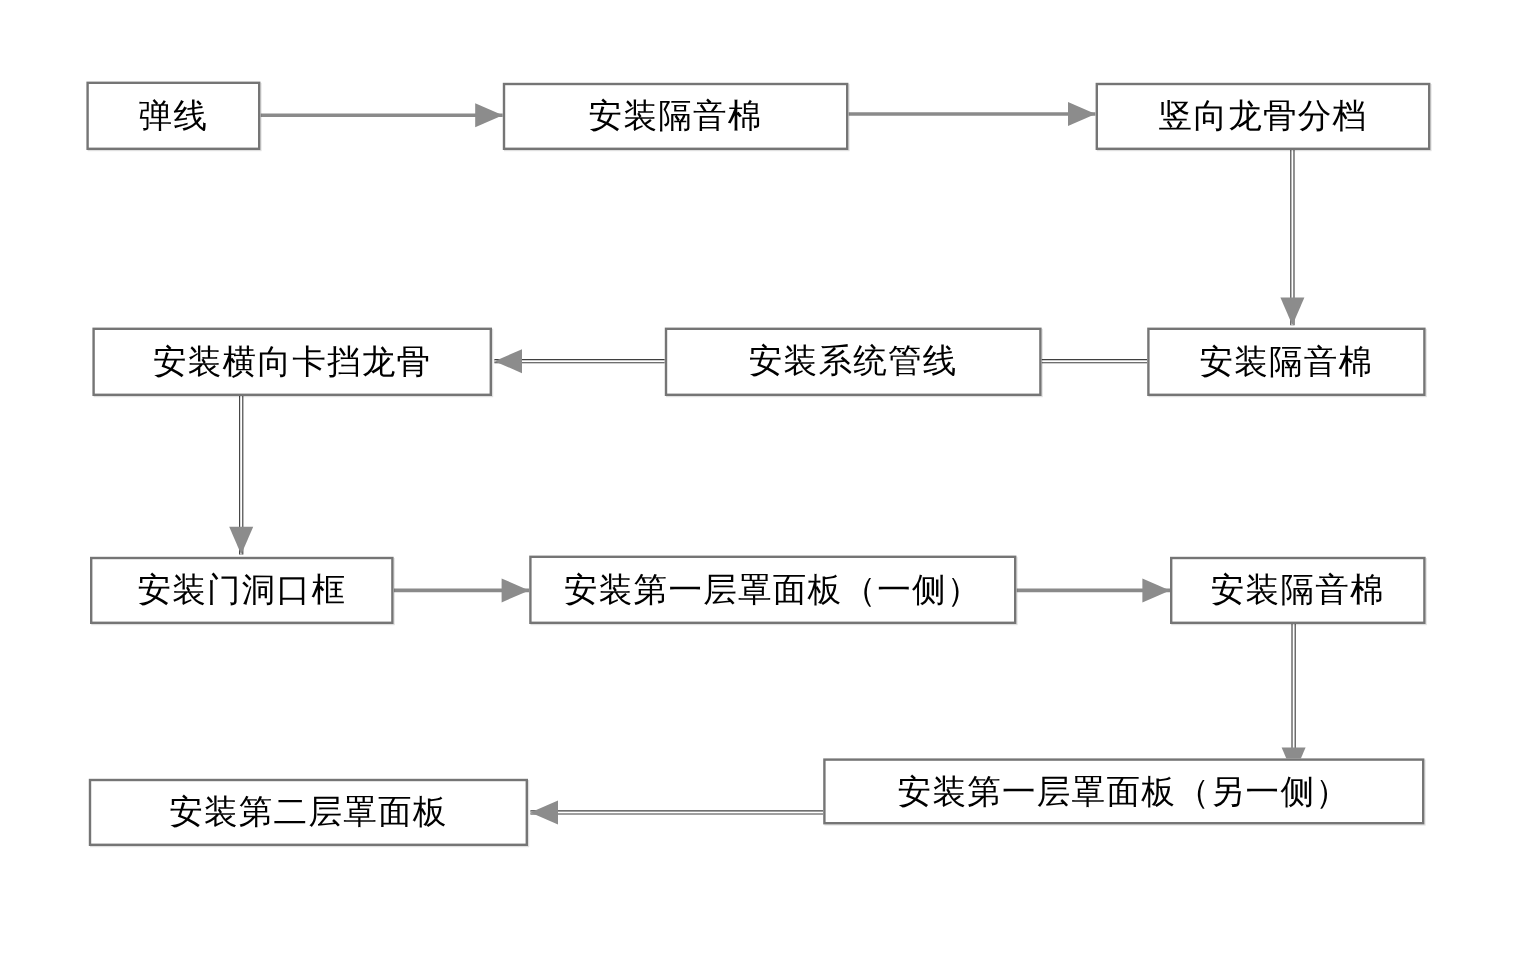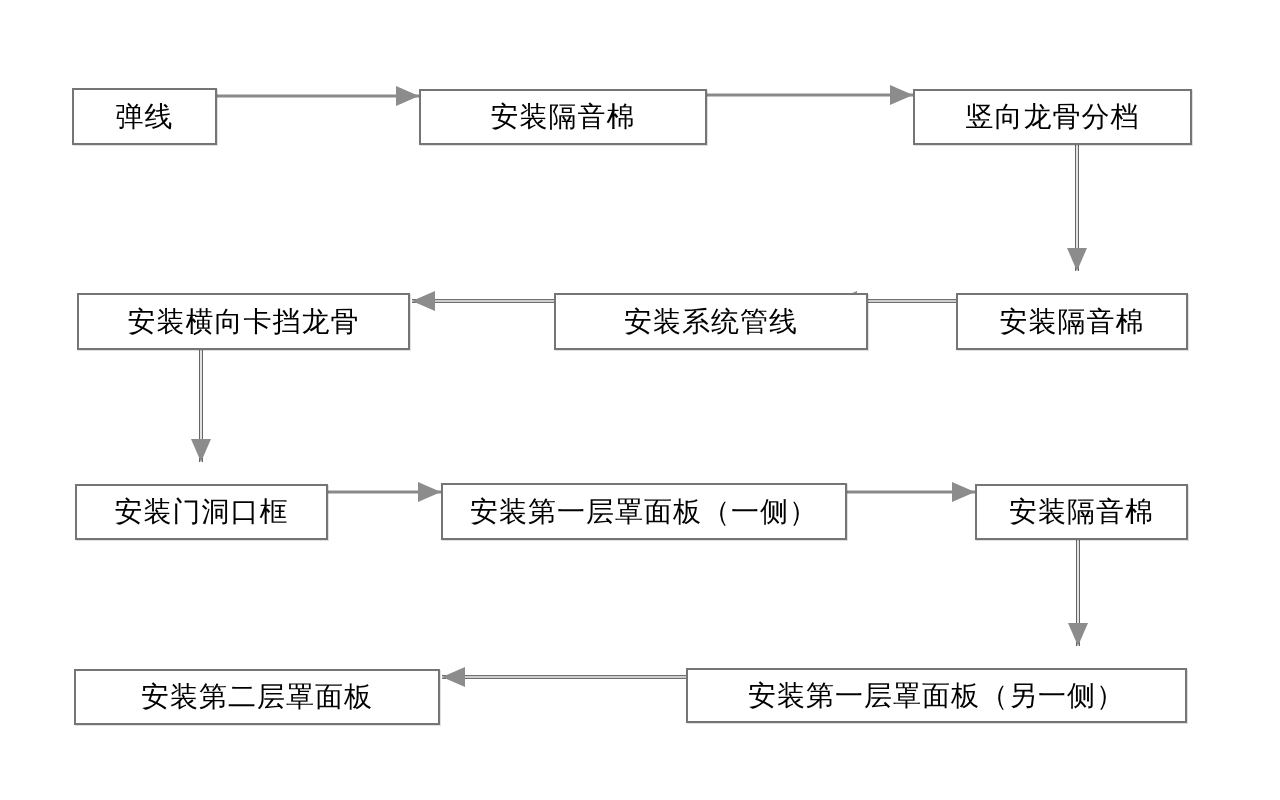--- a/index.html
+++ b/index.html
@@ -23,21 +23,20 @@
   }
   .flow-node {
     position: absolute;
     box-sizing: border-box;
     background: #ffffff;
     border: 2px solid #757575;
     box-shadow: 1px 1px 0 rgba(0,0,0,0.12);
     display: flex;
     align-items: center;
     justify-content: center;
-    margin-top: 20px;
   }
   .flow-node span {
     font-size: 28px;
     color: #000000;
     letter-spacing: 1px;
     white-space: nowrap;
     line-height: 1;
   }
 </style>
 </head>
@@ -116,17 +115,17 @@
       </div>
       <div class="flow-node" style="left: 441px; top: 463px; width: 406px; height: 57px; align-items: center;">
         <span>安装第一层罩面板（一侧）</span>
       </div>
       <div class="flow-node" style="left: 975px; top: 464px; width: 213px; height: 56px;">
         <span>安装隔音棉</span>
       </div>
       <div class="flow-node" style="left: 74px; top: 649px; width: 366px; height: 56px;">
         <span>安装第二层罩面板</span>
       </div>
-      <div class="flow-node" style="left: 686px; top: 648px; width: 501px; height: 55px;">
+      <div class="flow-node" style="left: 686px; top: 632px; width: 501px; height: 55px;">
         <span>安装第一层罩面板（另一侧）</span>
       </div>
     </div>
 </div>
 
 </body></html>

